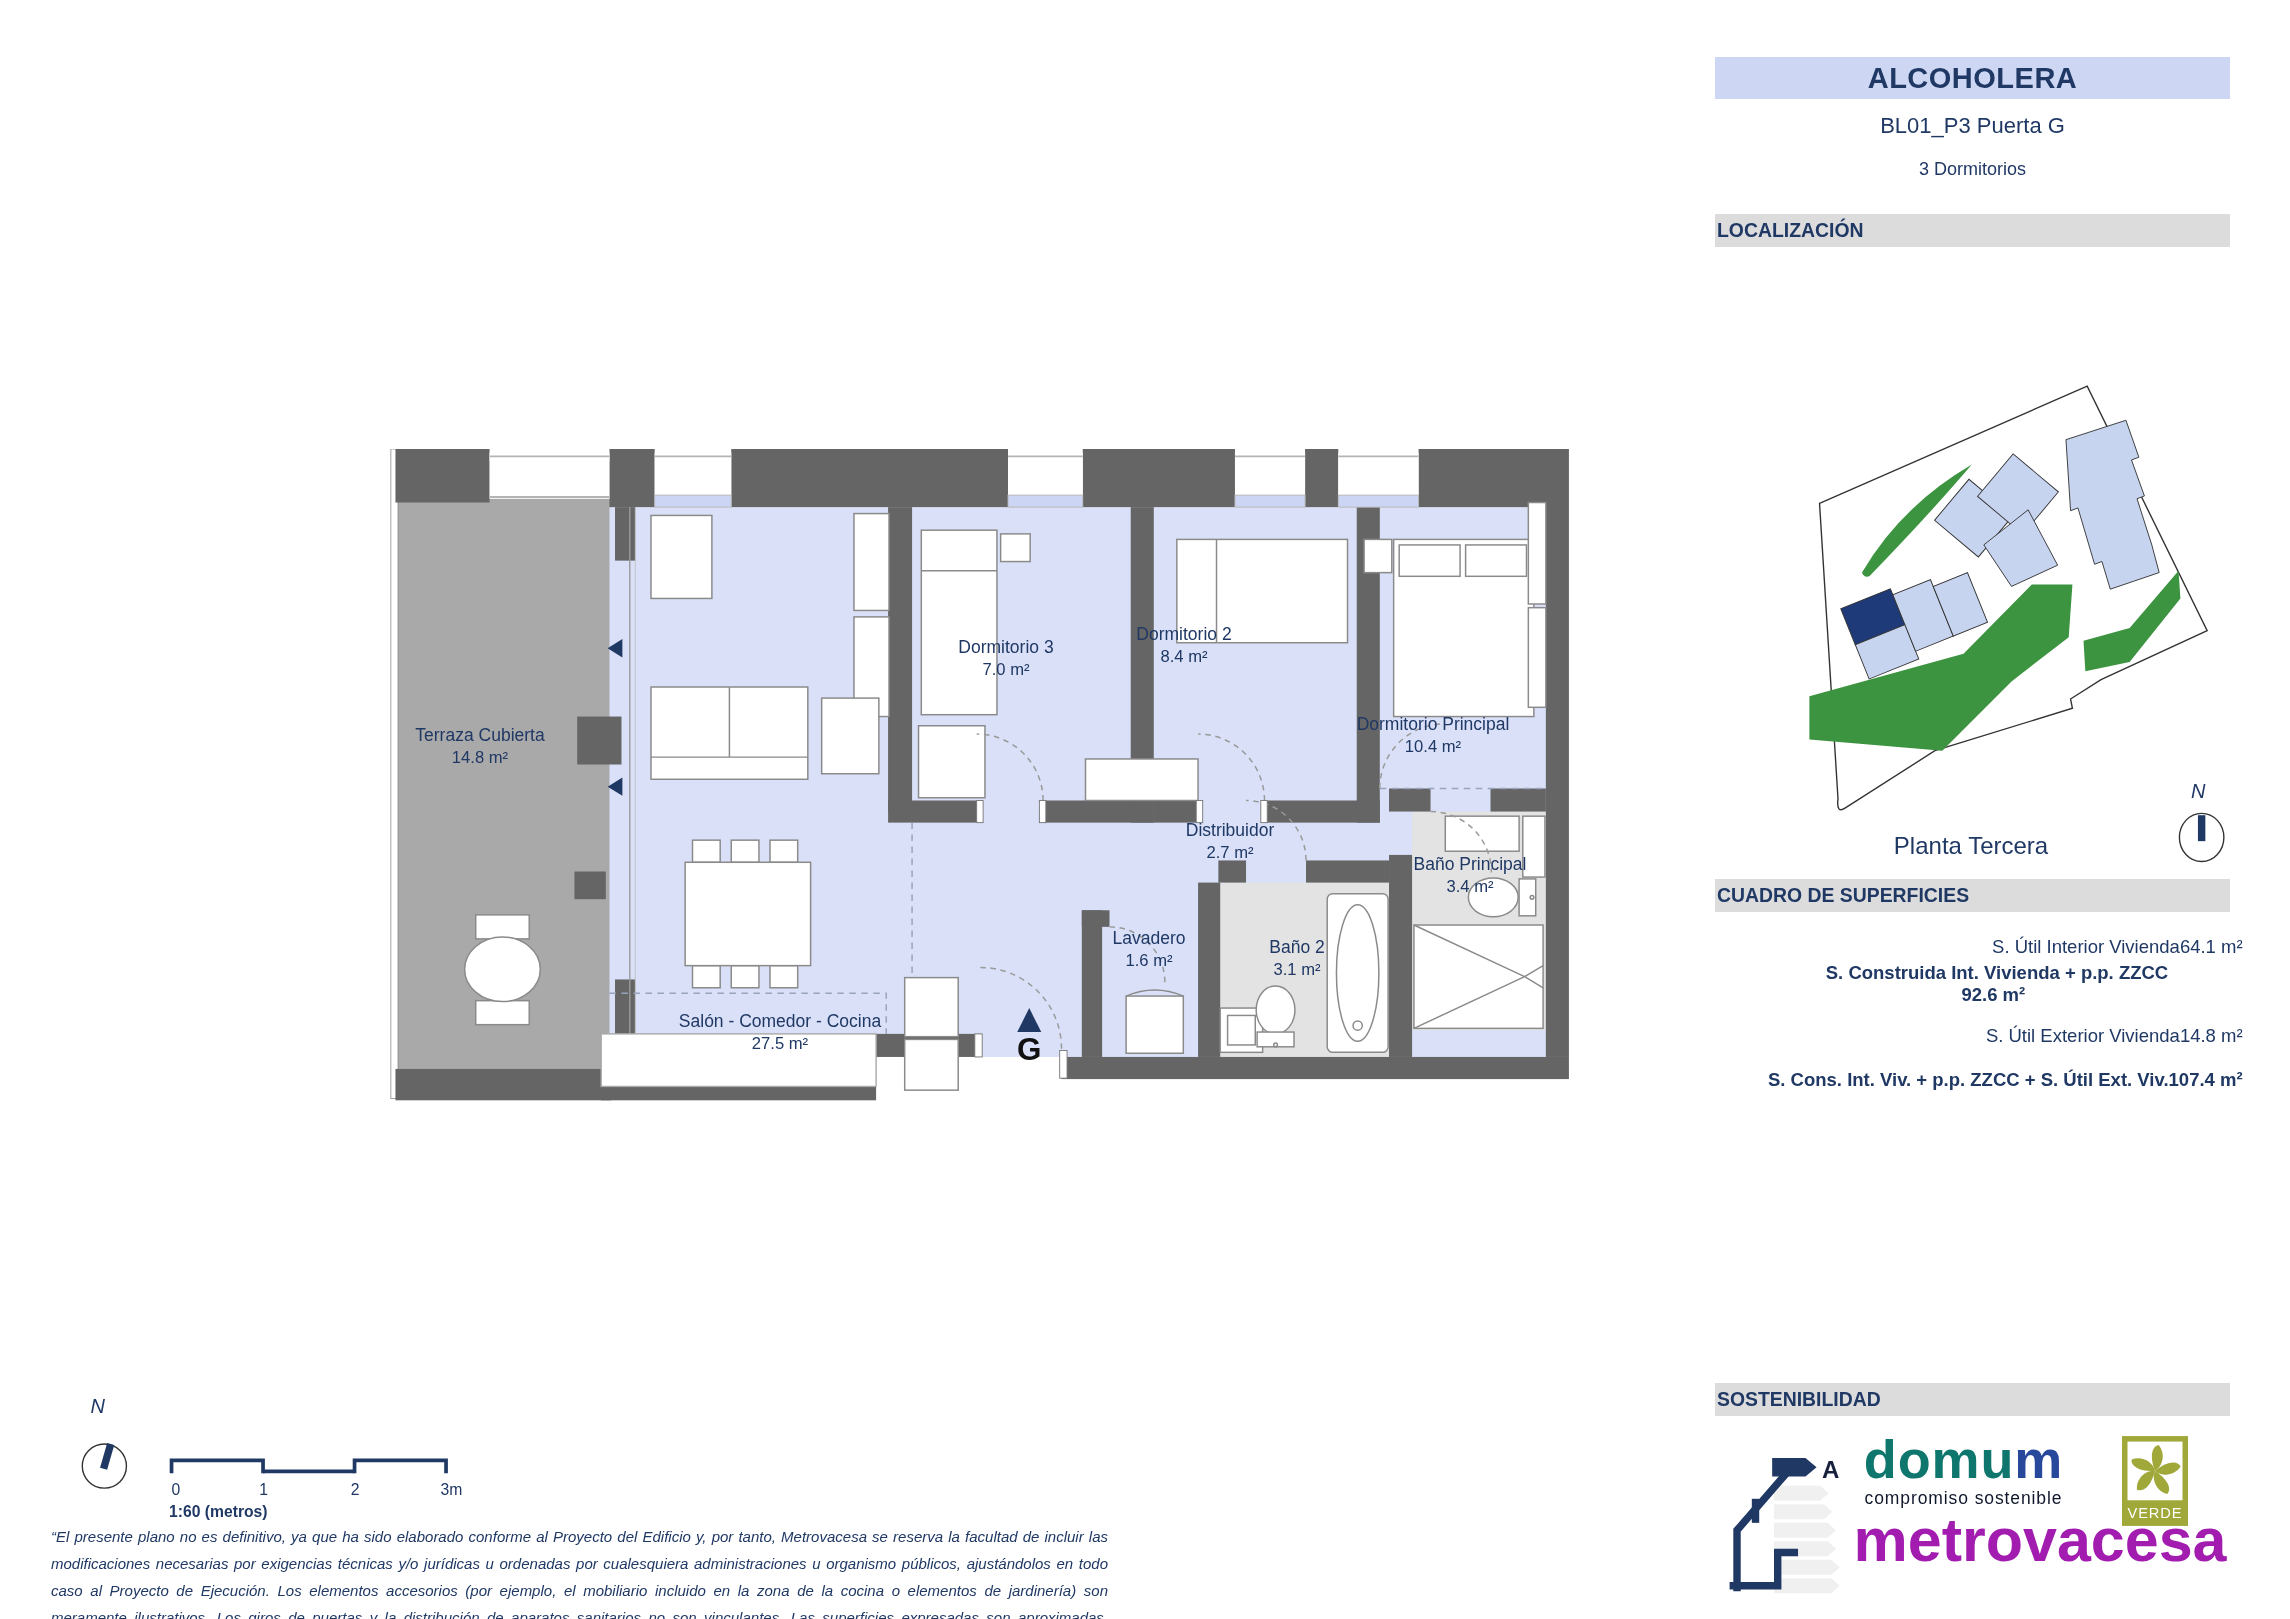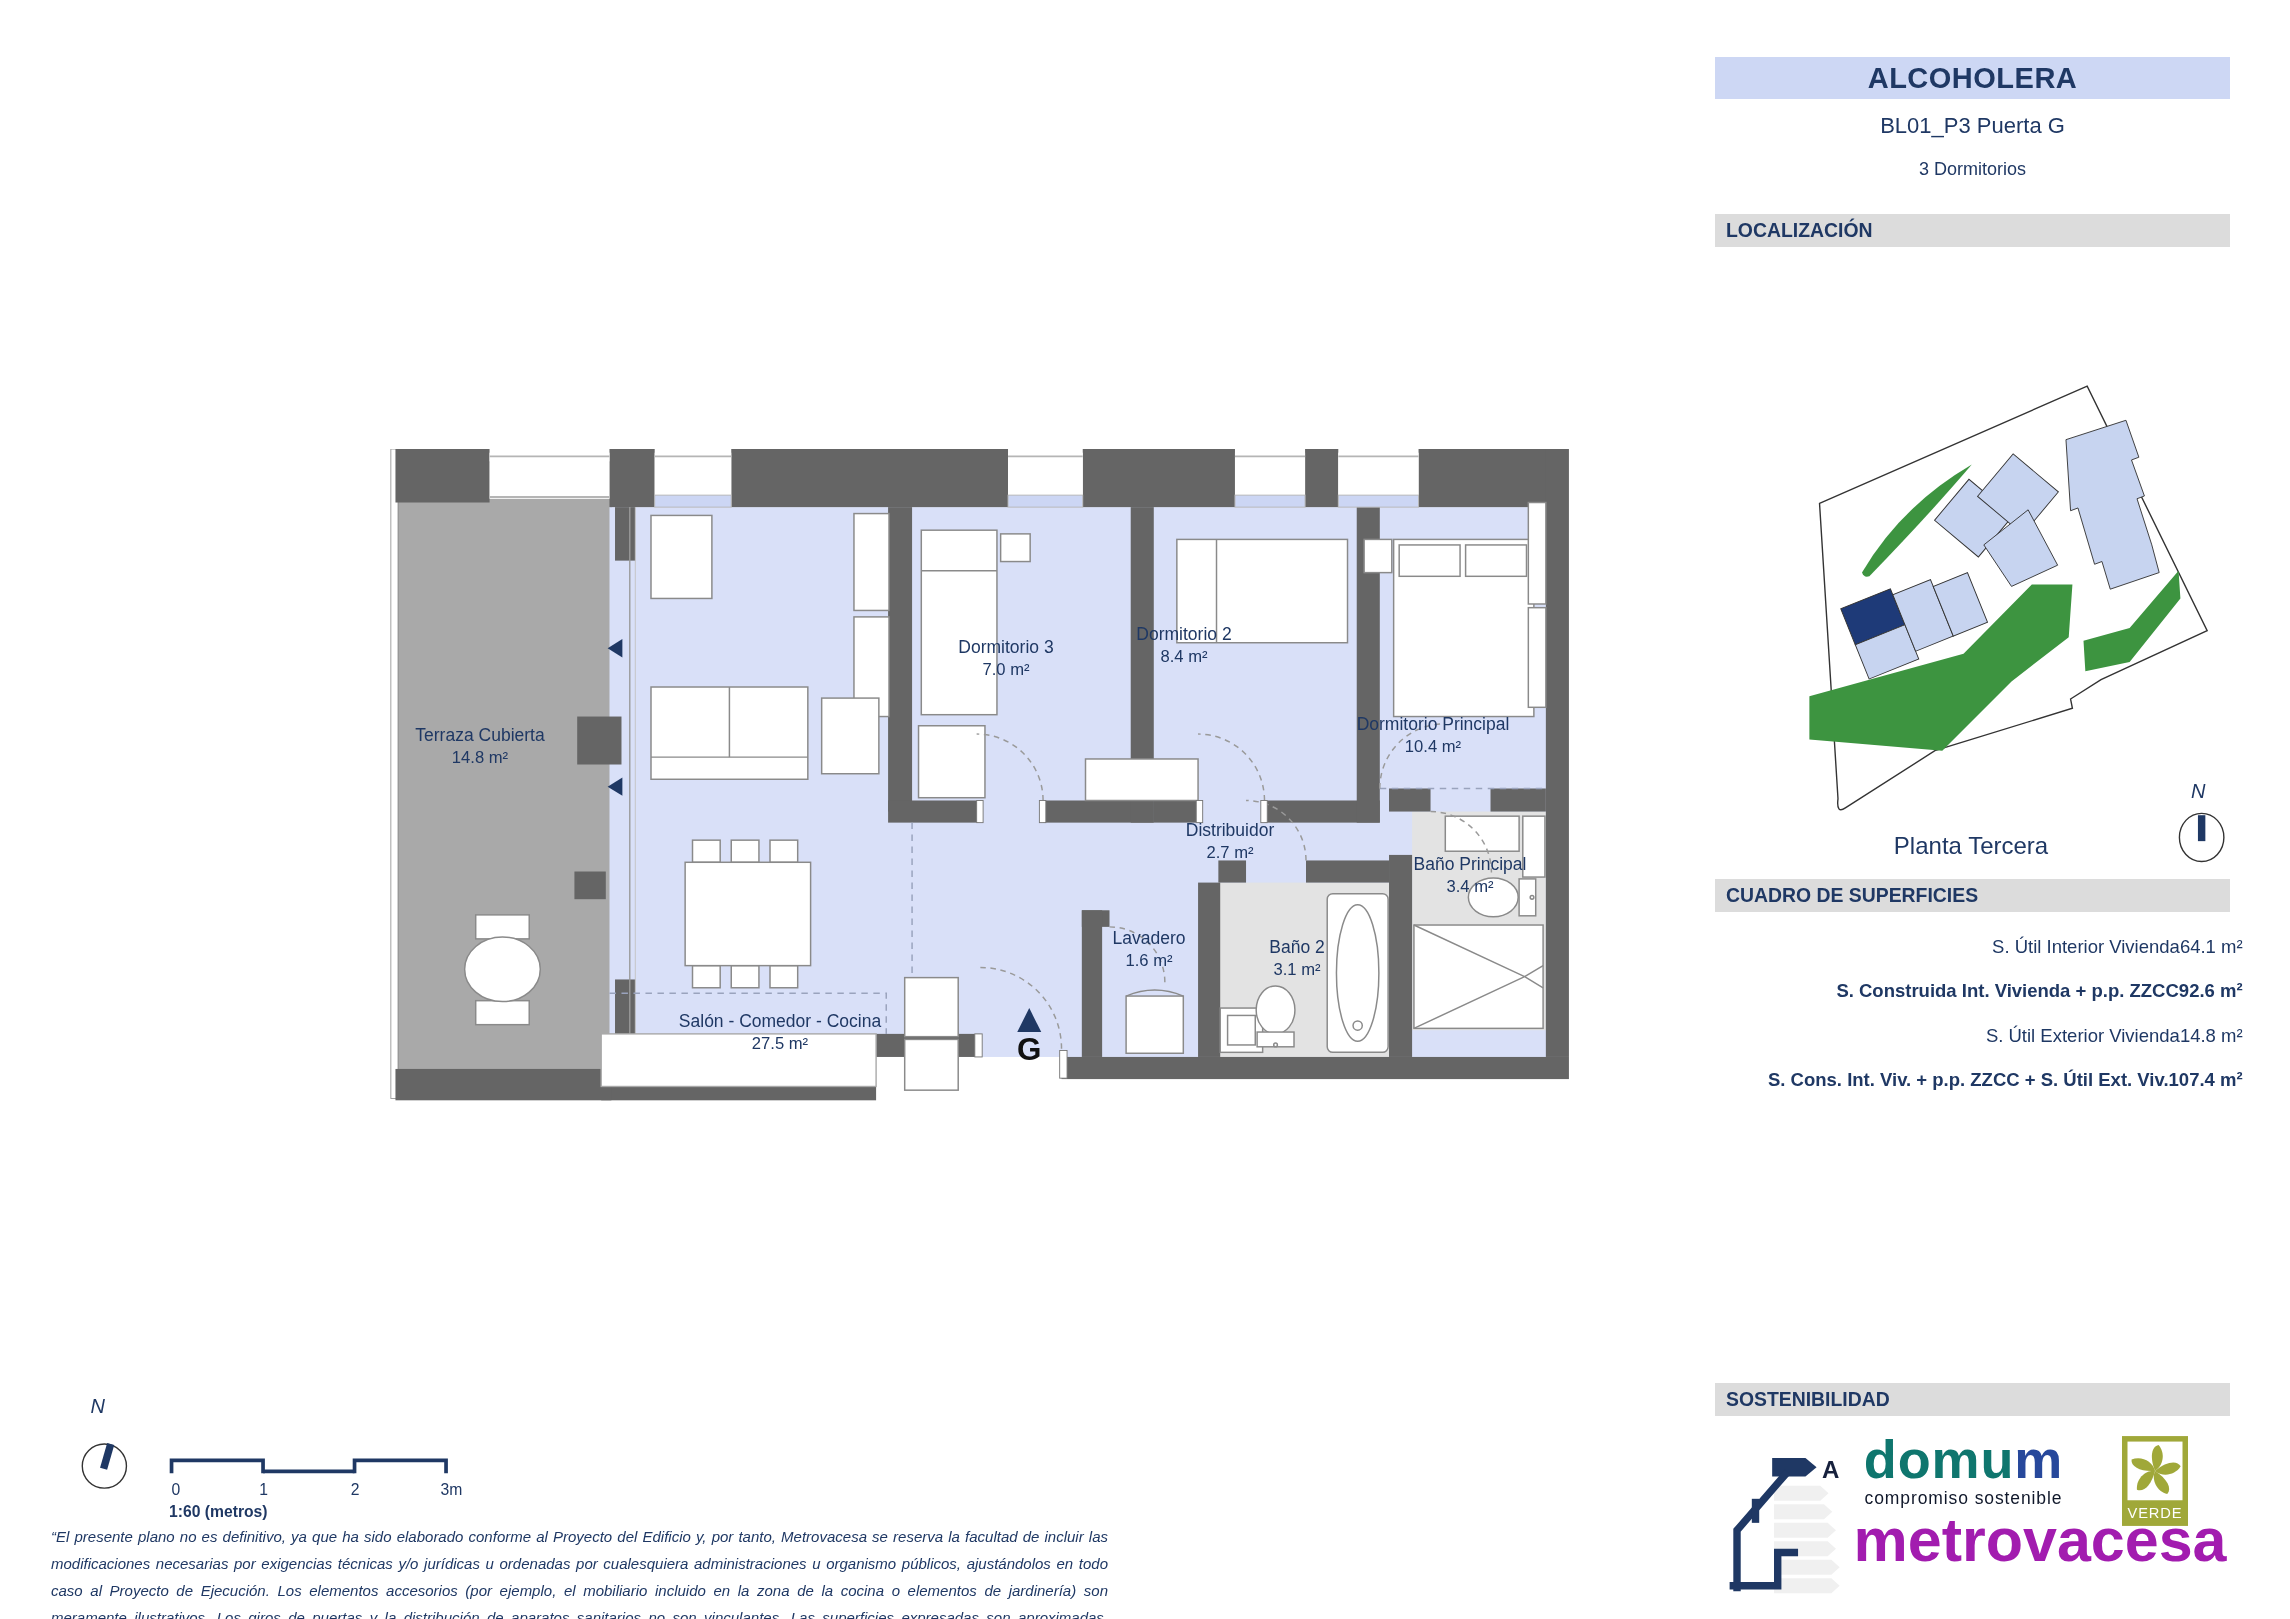--- a/index.html
+++ b/index.html
@@ -6,21 +6,21 @@
   .canvas{position:relative;width:2291px;height:1620px;background:#fff;overflow:hidden;
           font-family:"Liberation Sans",sans-serif;color:#1f3864;}
   .abs{position:absolute;}
   
   .title-band{left:1715px;top:57px;width:515px;height:42px;background:#cdd7f4;
               display:flex;align-items:center;justify-content:center;
               font-size:29px;font-weight:bold;letter-spacing:0.5px;}
   .unit-line{left:1715px;top:113px;width:515px;text-align:center;font-size:22px;}
   .bedrooms-line{left:1715px;top:159px;width:515px;text-align:center;font-size:18px;}
   .gray-band{width:515px;height:33px;background:#dcdcdc;display:flex;align-items:center;
-             font-size:19.4px;font-weight:bold;padding-left:11px;box-sizing:border-box;}
+             font-size:19.4px;font-weight:bold;padding-left:2px;box-sizing:border-box;}
   .band-loc{left:1715px;top:214px;}
   .band-cuadro{left:1715px;top:879px;}
   .band-sost{left:1715px;top:1383px;}
   .planta{left:1837px;top:832px;width:268px;text-align:center;font-size:24px;}
   .surf-row{left:1724px;width:506px;height:29.5px;display:flex;justify-content:flex-end;
             font-size:18.5px;align-items:center;margin-left:20px;}
   .surf-row .v{padding-right:7.4px;}
   .surf-row.strong{font-weight:bold;}
   
   .plan{left:388px;top:449px;width:1181px;height:655px;}
@@ -95,21 +95,21 @@
   </div>
 
   <div class="abs gray-band band-cuadro">
     <span>CUADRO DE SUPERFICIES</span>
   </div>
 
   <div class="abs surf-row" style="top:932px;">
     <span class="l">S. Útil Interior Vivienda</span>
     <span class="v">64.1 m²</span>
   </div>
-  <div class="abs surf-row strong" style="top:976px;">
+  <div class="abs surf-row strong" style="top:976px;flex-direction:column;">
     <span class="l">S. Construida Int. Vivienda + p.p. ZZCC</span>
     <span class="v">92.6 m²</span>
   </div>
   <div class="abs surf-row" style="top:1021px;">
     <span class="l">S. Útil Exterior Vivienda</span>
     <span class="v">14.8 m²</span>
   </div>
   <div class="abs surf-row strong" style="top:1065px;">
     <span class="l">S. Cons. Int. Viv. + p.p. ZZCC + S. Útil Ext. Viv.</span>
     <span class="v">107.4 m²</span>

